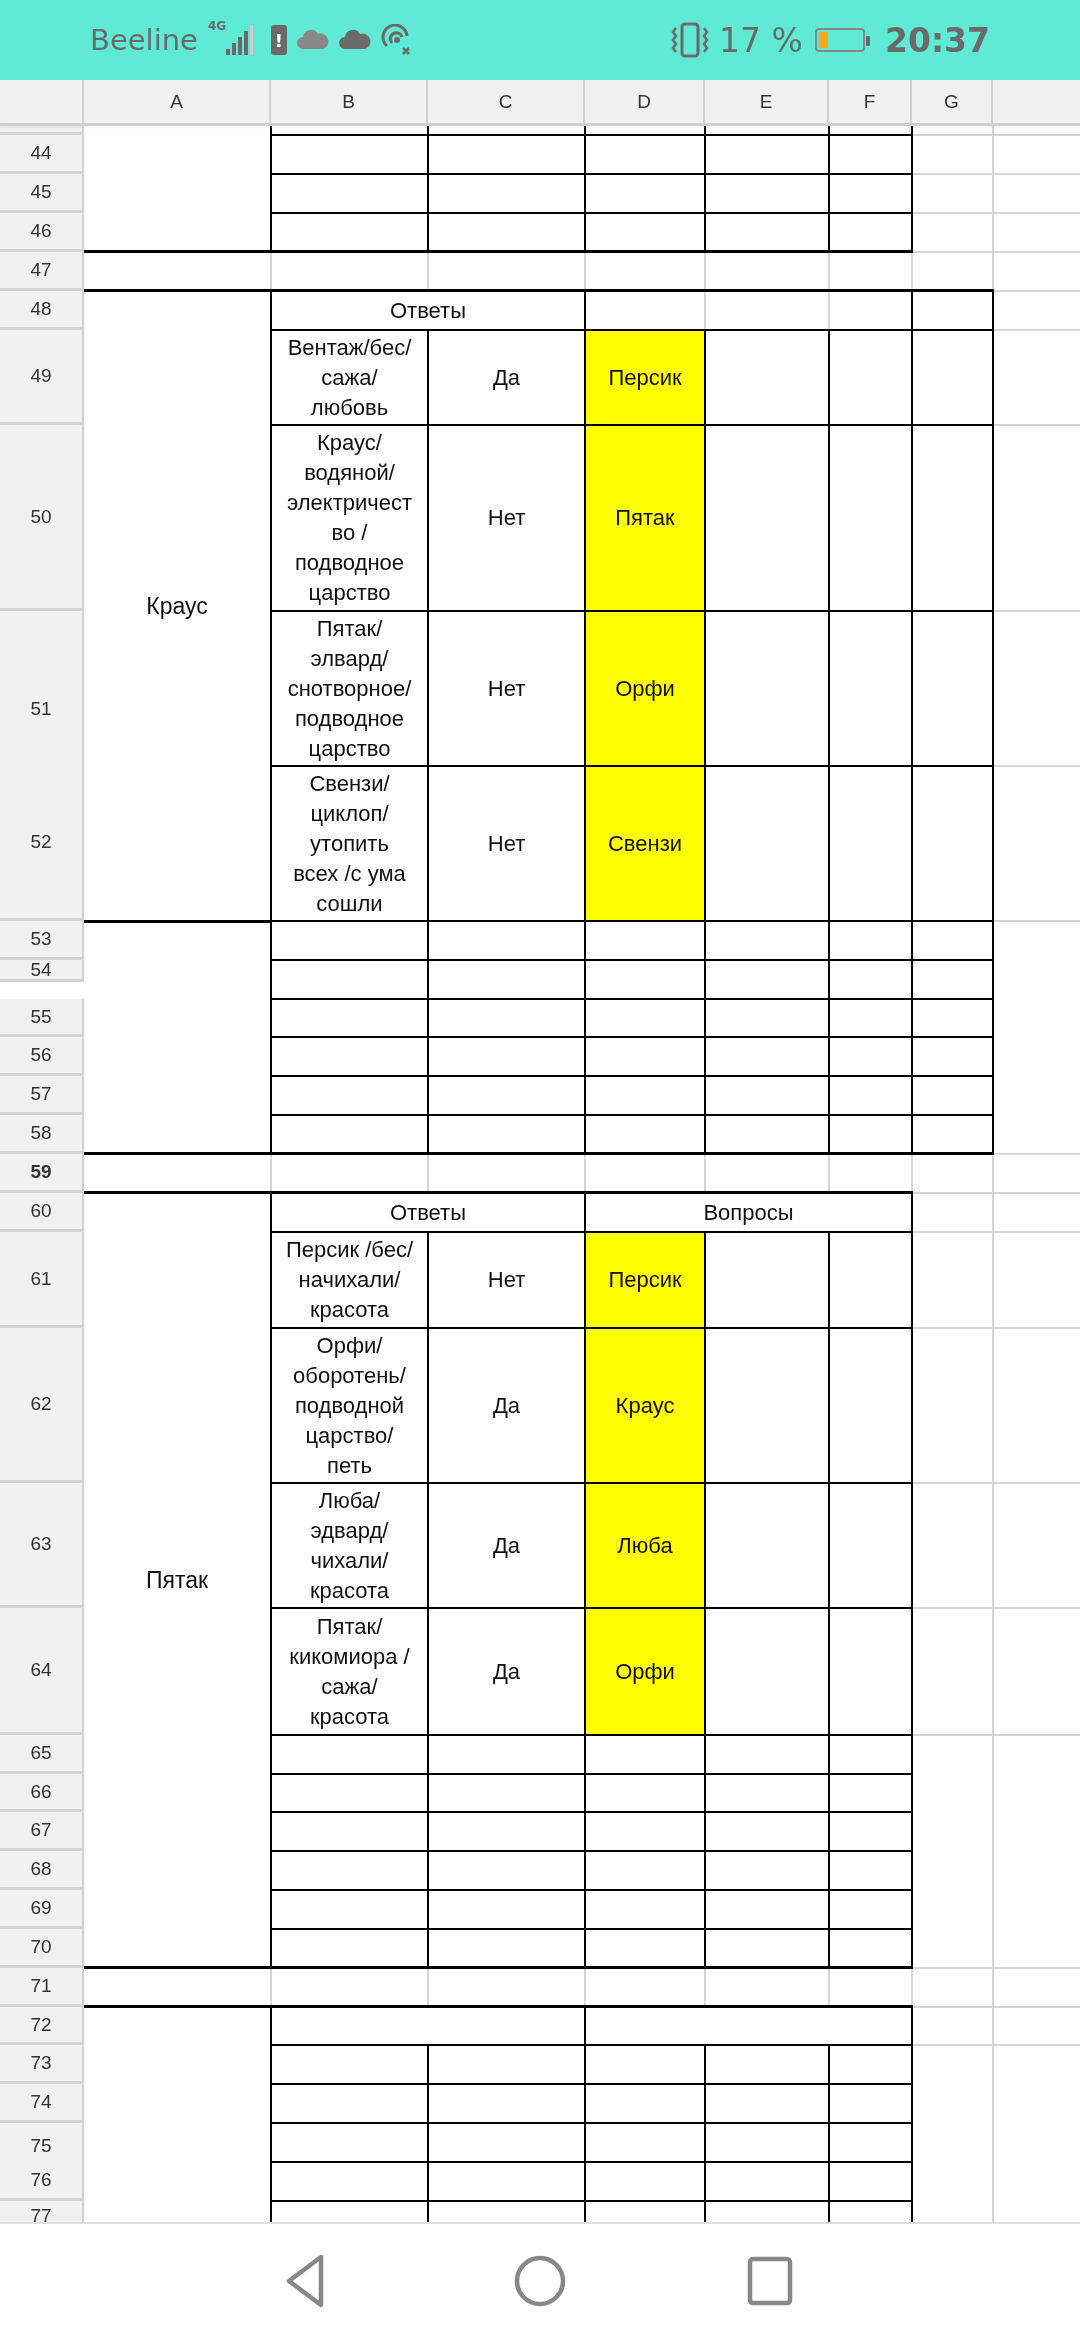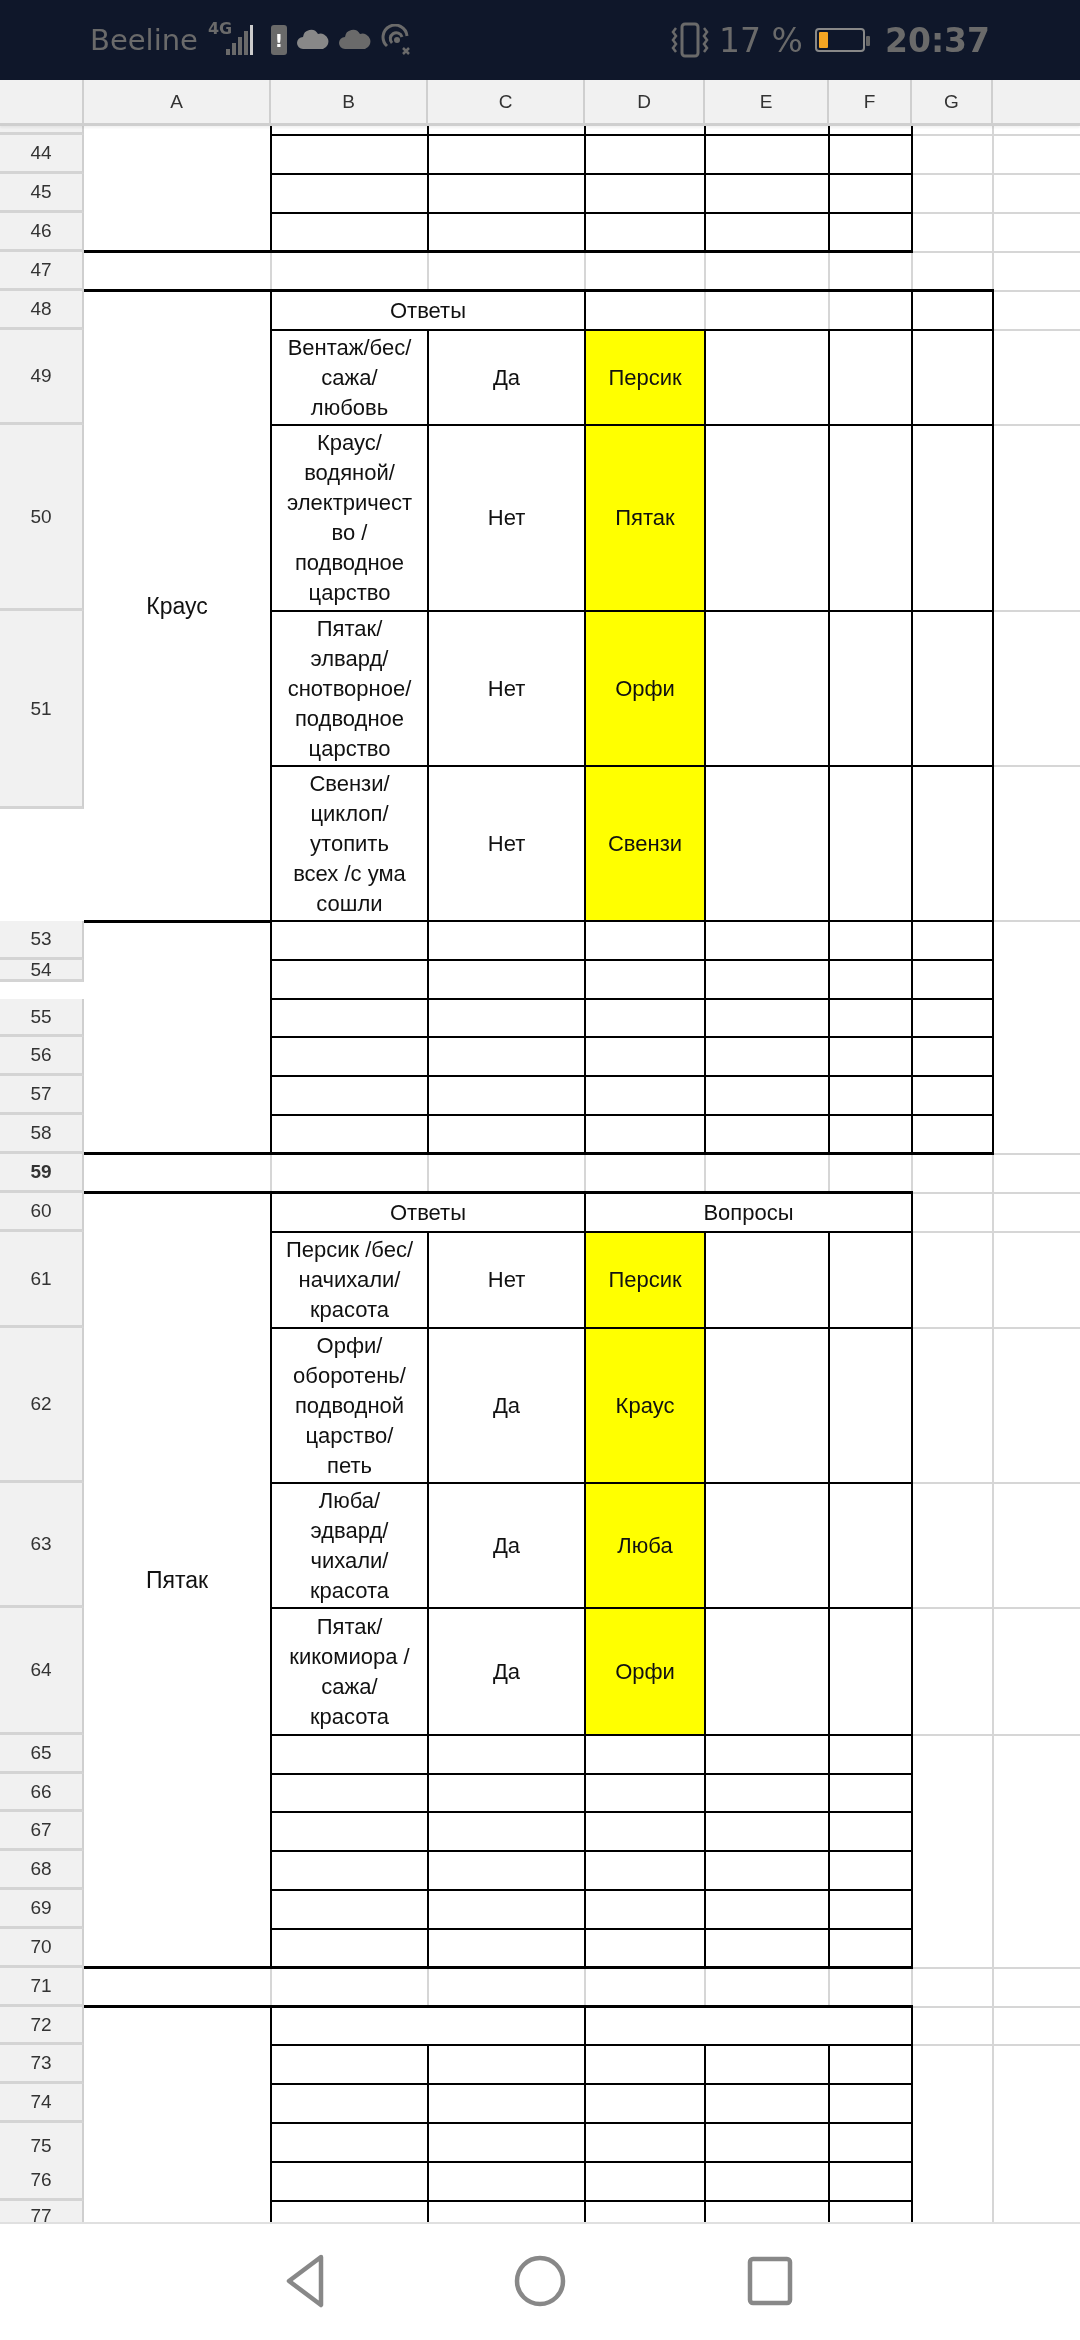--- a/index.html
+++ b/index.html
@@ -1,17 +1,17 @@
 <!DOCTYPE html>
 <html><head>
 <meta charset="utf-8">
 <style>
   html, body { margin:0; padding:0; }
   body { width:1080px; height:2340px; position:relative; overflow:hidden; background:#fff; font-family:"Liberation Sans", sans-serif; }
-  .statusbar { position:absolute; left:0; top:0; width:1080px; height:80px; background:#0f172a; color:#666; }
+  .statusbar { position:absolute; left:0; top:0; width:1080px; height:80px; background:#5eead4; color:#666; }
   .sb-left { position:absolute; left:90px; top:18px; height:44px; display:flex; align-items:center; gap:10px; font-size:29px; font-family:"DejaVu Sans", sans-serif; color:#6a6a6a; }
   .sb-right { position:absolute; right:90px; top:18px; height:44px; display:flex; align-items:center; gap:8px; font-size:33px; font-family:"DejaVu Sans", sans-serif; color:#6a6a6a; }
   .sheet { position:absolute; left:0; top:80px; width:1080px; height:2142px; overflow:hidden; background:#fff; }
   .colhdr { position:absolute; left:0; top:0; height:43px; width:1080px; background:#f1f1f1; border-bottom:3px solid #cfcfcf; box-shadow:0 2px 2px rgba(0,0,0,0.05); z-index:5; }
   .colhdr .ch { position:absolute; top:0; height:43px; display:flex; align-items:center; justify-content:center; font-size:19px; color:#333; border-right:2px solid #cfcfcf; box-sizing:border-box; }
   .rowhdr { position:absolute; left:0; width:84px; background:#f1f1f1; border-right:2px solid #cfcfcf; border-bottom:3px solid #d4d4d4; box-sizing:border-box; display:flex; align-items:center; justify-content:center; font-size:19px; color:#333; }
   .grid-v { position:absolute; width:2px; background:#d6d6d6; }
   .grid-h { position:absolute; height:2px; background:#d6d6d6; left:84px; width:996px; }
   .cell { position:absolute; box-sizing:border-box; display:flex; align-items:center; justify-content:center; text-align:center; font-size:22px; color:#111; line-height:30px; background:#fff; }
   .b { border:2px solid #000; }
@@ -20,21 +20,21 @@
   .navbar { position:absolute; left:0; top:2222px; width:1080px; height:118px; background:#fff; border-top:2px solid #e0e0e0; }
   .nav-btn { position:absolute; top:22px; width:70px; height:70px; display:flex; align-items:center; justify-content:center; }
 </style>
 </head>
 <body>
 
 <div class="statusbar">
   <div class="sb-left">
     <span>Beeline</span>
     <span style="display:flex;align-items:flex-end;gap:2px;height:30px;position:relative;">
-      <span style="position:absolute;left:0;top:-6px;font-size:16px;font-weight:bold;">4G</span>
+      <span style="position:absolute;left:0;top:-6px;font-size:12px;font-weight:bold;">4G</span>
       <span style="width:16px"></span>
       <span style="width:4px;height:6px;background:#6a6a6a"></span>
       <span style="width:4px;height:12px;background:#6a6a6a"></span>
       <span style="width:4px;height:18px;background:#6a6a6a"></span>
       <span style="width:4px;height:24px;background:#6a6a6a"></span>
       <span style="width:3px;height:30px;background:#ccc"></span>
     </span>
     <span style="width:16px;height:30px;background:#6a6a6a;border-radius:3px;color:#fff;font-size:18px;font-weight:bold;display:flex;align-items:center;justify-content:center;margin-left:8px;">!</span>
     <svg width="32" height="22" viewBox="0 0 32 22">
         <path d="M6 20 a6 6 0 0 1 0-12 a8 8 0 0 1 15-3 a7 7 0 0 1 5 15 z" fill="#888"></path>
@@ -108,20 +108,21 @@
 
   <div class="rowhdr" style="top:43px;height:12px;"></div>
   <div class="rowhdr" style="top:55px;height:39px;">44</div>
   <div class="rowhdr" style="top:94px;height:39px;">45</div>
   <div class="rowhdr" style="top:133px;height:39px;">46</div>
   <div class="rowhdr" style="top:172px;height:39px;">47</div>
   <div class="rowhdr" style="top:211px;height:39px;">48</div>
   <div class="rowhdr" style="top:250px;height:95px;">49</div>
   <div class="rowhdr" style="top:345px;height:186px;">50</div>
   <div class="rowhdr" style="top:531px;height:198px;">51</div>
+  <div class="rowhdr" style="top:686px;height:155px;">52</div>
   <div class="rowhdr" style="top:841px;height:39px;">53</div>
   <div class="rowhdr" style="top:880px;height:22px;">54</div>
   <div class="rowhdr" style="top:919px;height:38px;">55</div>
   <div class="rowhdr" style="top:957px;height:39px;">56</div>
   <div class="rowhdr" style="top:996px;height:39px;">57</div>
   <div class="rowhdr" style="top:1035px;height:39px;">58</div>
   <div class="rowhdr" style="top:1074px;height:39px;font-weight:bold;">59</div>
   <div class="rowhdr" style="top:1113px;height:39px;">60</div>
   <div class="rowhdr" style="top:1152px;height:96px;">61</div>
   <div class="rowhdr" style="top:1248px;height:155px;">62</div>

